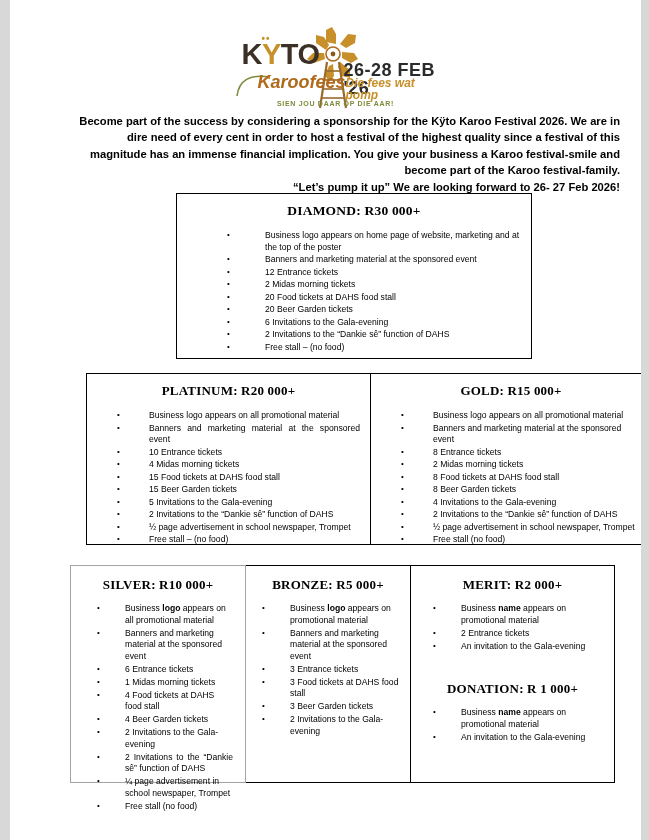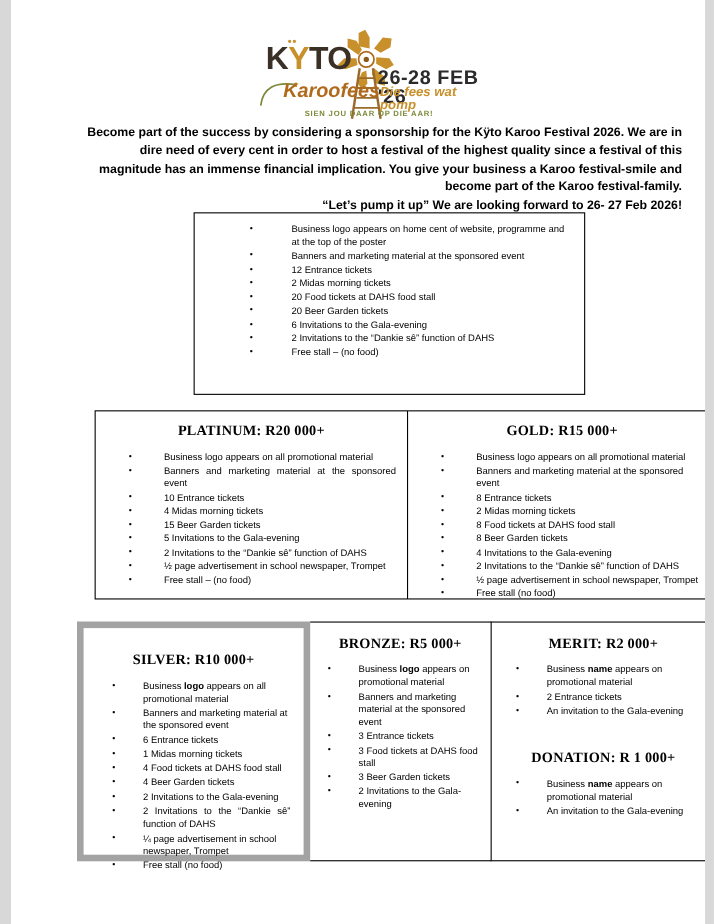--- a/index.html
+++ b/index.html
@@ -218,24 +218,24 @@
   .row-bot {
     position: absolute;
     left: 50px;
     top: 565px;
     width: 585px;
     height: 218px;
     box-sizing: border-box;
     display: flex;
   }
   .box-silver {
-    width: 212px;
-    border: 6px solid #a3a3a3;
-    box-sizing: border-box;
-    padding: 21px 0 0 0;
+    width: 176px;
+    border: 1px solid #a3a3a3;
+    box-sizing: border-box;
+    padding: 11px 0 0 0;
   }
   .box-bronze {
     width: 165px;
     border: 1px solid #000;
     border-left: none;
     box-sizing: border-box;
     padding: 11px 0 0 0;
   }
   .col-right {
     width: 204px;
@@ -313,41 +313,43 @@
       <div class="tagline">SIEN JOU DAAR OP DIE AAR!</div>
     </div>
   </div>
 
   <div class="intro">
     <p>Become part of the success by considering a sponsorship for the Kÿto Karoo Festival 2026.  We are in dire need of every cent in order to host a festival of the highest quality since a festival of this magnitude has an immense financial implication.  You give your business a Karoo festival-smile and become part of the Karoo festival-family.</p>
     <p>“Let’s pump it up” We are looking forward to 26- 27 Feb 2026!</p>
   </div>
 
   <div class="box-diamond">
+    <div class="tier-title">DIAMOND: R30 000+</div>
     <ul class="tier-list">
-      <li>Business logo appears on home cent of website, programme and at the top of the poster</li>
+      <li>Business logo appears on home page of website, marketing and at the top of the poster</li>
       <li>Banners and marketing material at the sponsored event</li>
       <li>12 Entrance tickets</li>
       <li>2 Midas morning tickets</li>
       <li>20 Food tickets at DAHS food stall</li>
       <li>20 Beer Garden tickets</li>
       <li>6 Invitations to the Gala-evening</li>
       <li>2 Invitations to the “Dankie sê” function of DAHS</li>
       <li>Free stall – (no food)</li>
     </ul>
   </div>
 
   <div class="row-mid">
     <div class="box-platinum">
       <div class="tier-title">PLATINUM: R20 000+</div>
       <ul class="tier-list">
         <li>Business logo appears on all promotional material</li>
         <li class="just">Banners and marketing material at the sponsored event</li>
         <li>10 Entrance tickets</li>
         <li> 4 Midas morning tickets</li>
+        <li>15 Food tickets at DAHS food stall</li>
         <li>15 Beer Garden tickets</li>
         <li> 5 Invitations to the Gala-evening</li>
         <li> 2 Invitations to the “Dankie sê” function of DAHS</li>
         <li>½ page advertisement in school newspaper, Trompet</li>
         <li>Free stall – (no food)</li>
       </ul>
     </div>
     <div class="box-gold">
       <div class="tier-title">GOLD: R15 000+</div>
       <ul class="tier-list">

